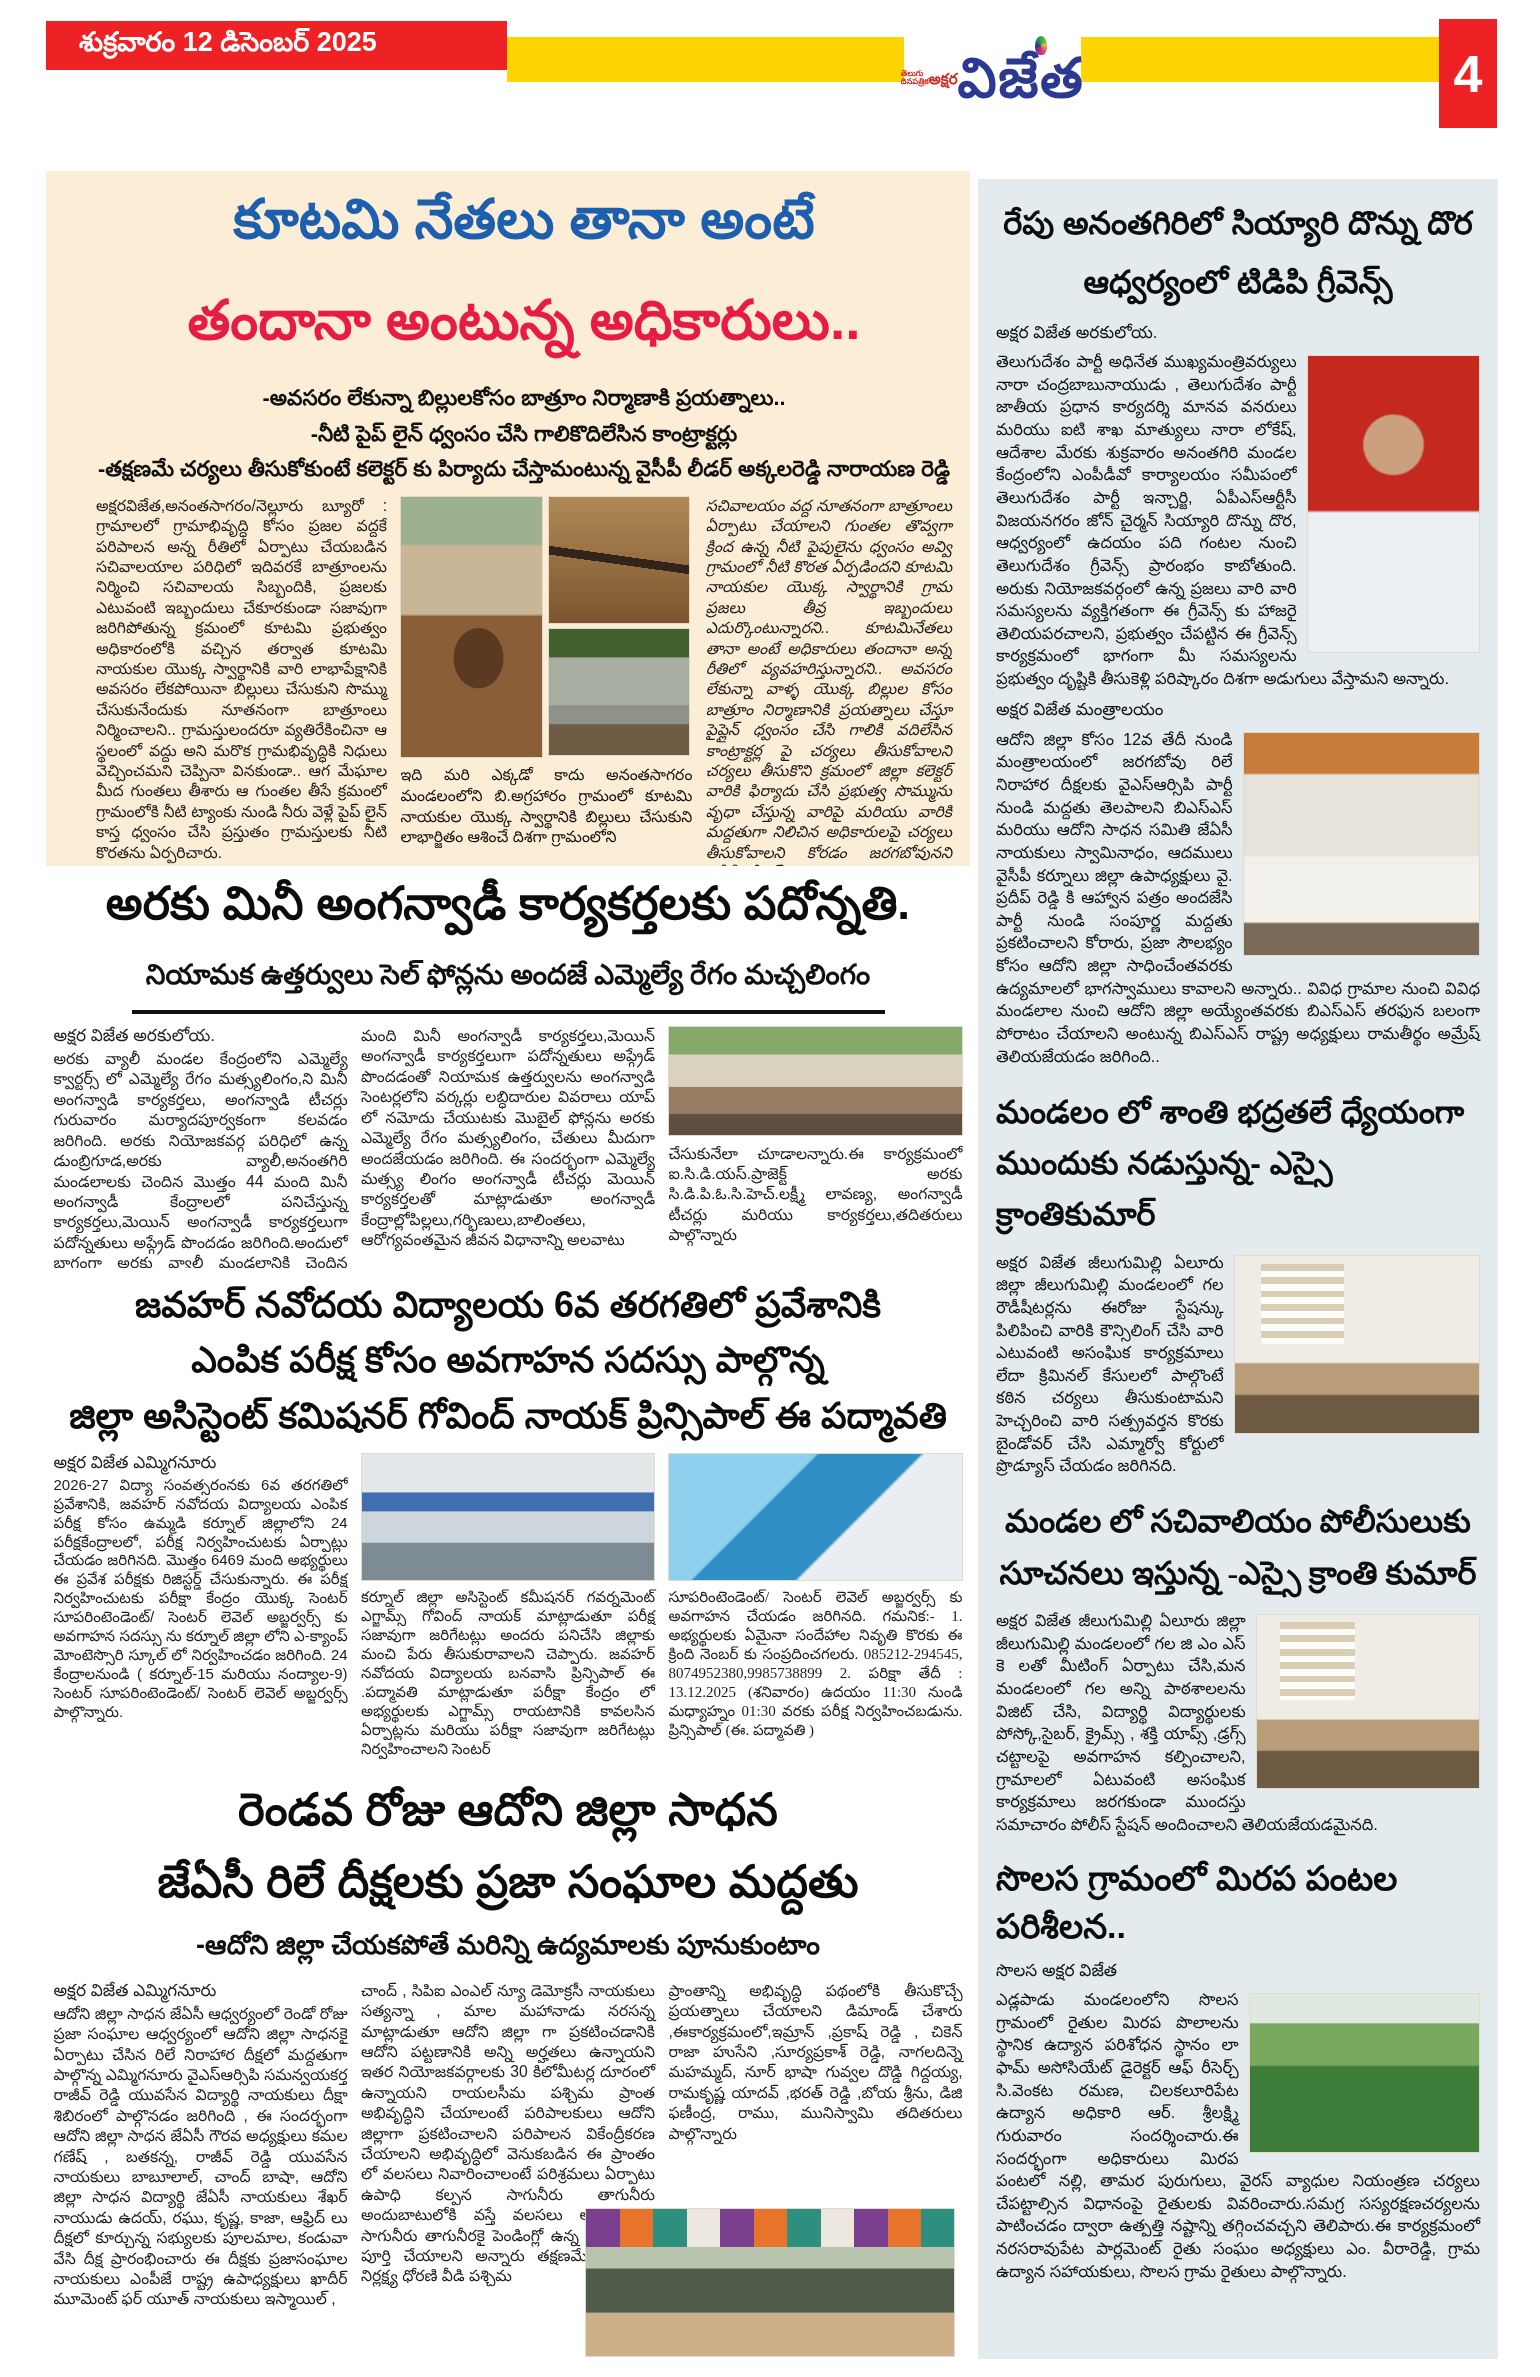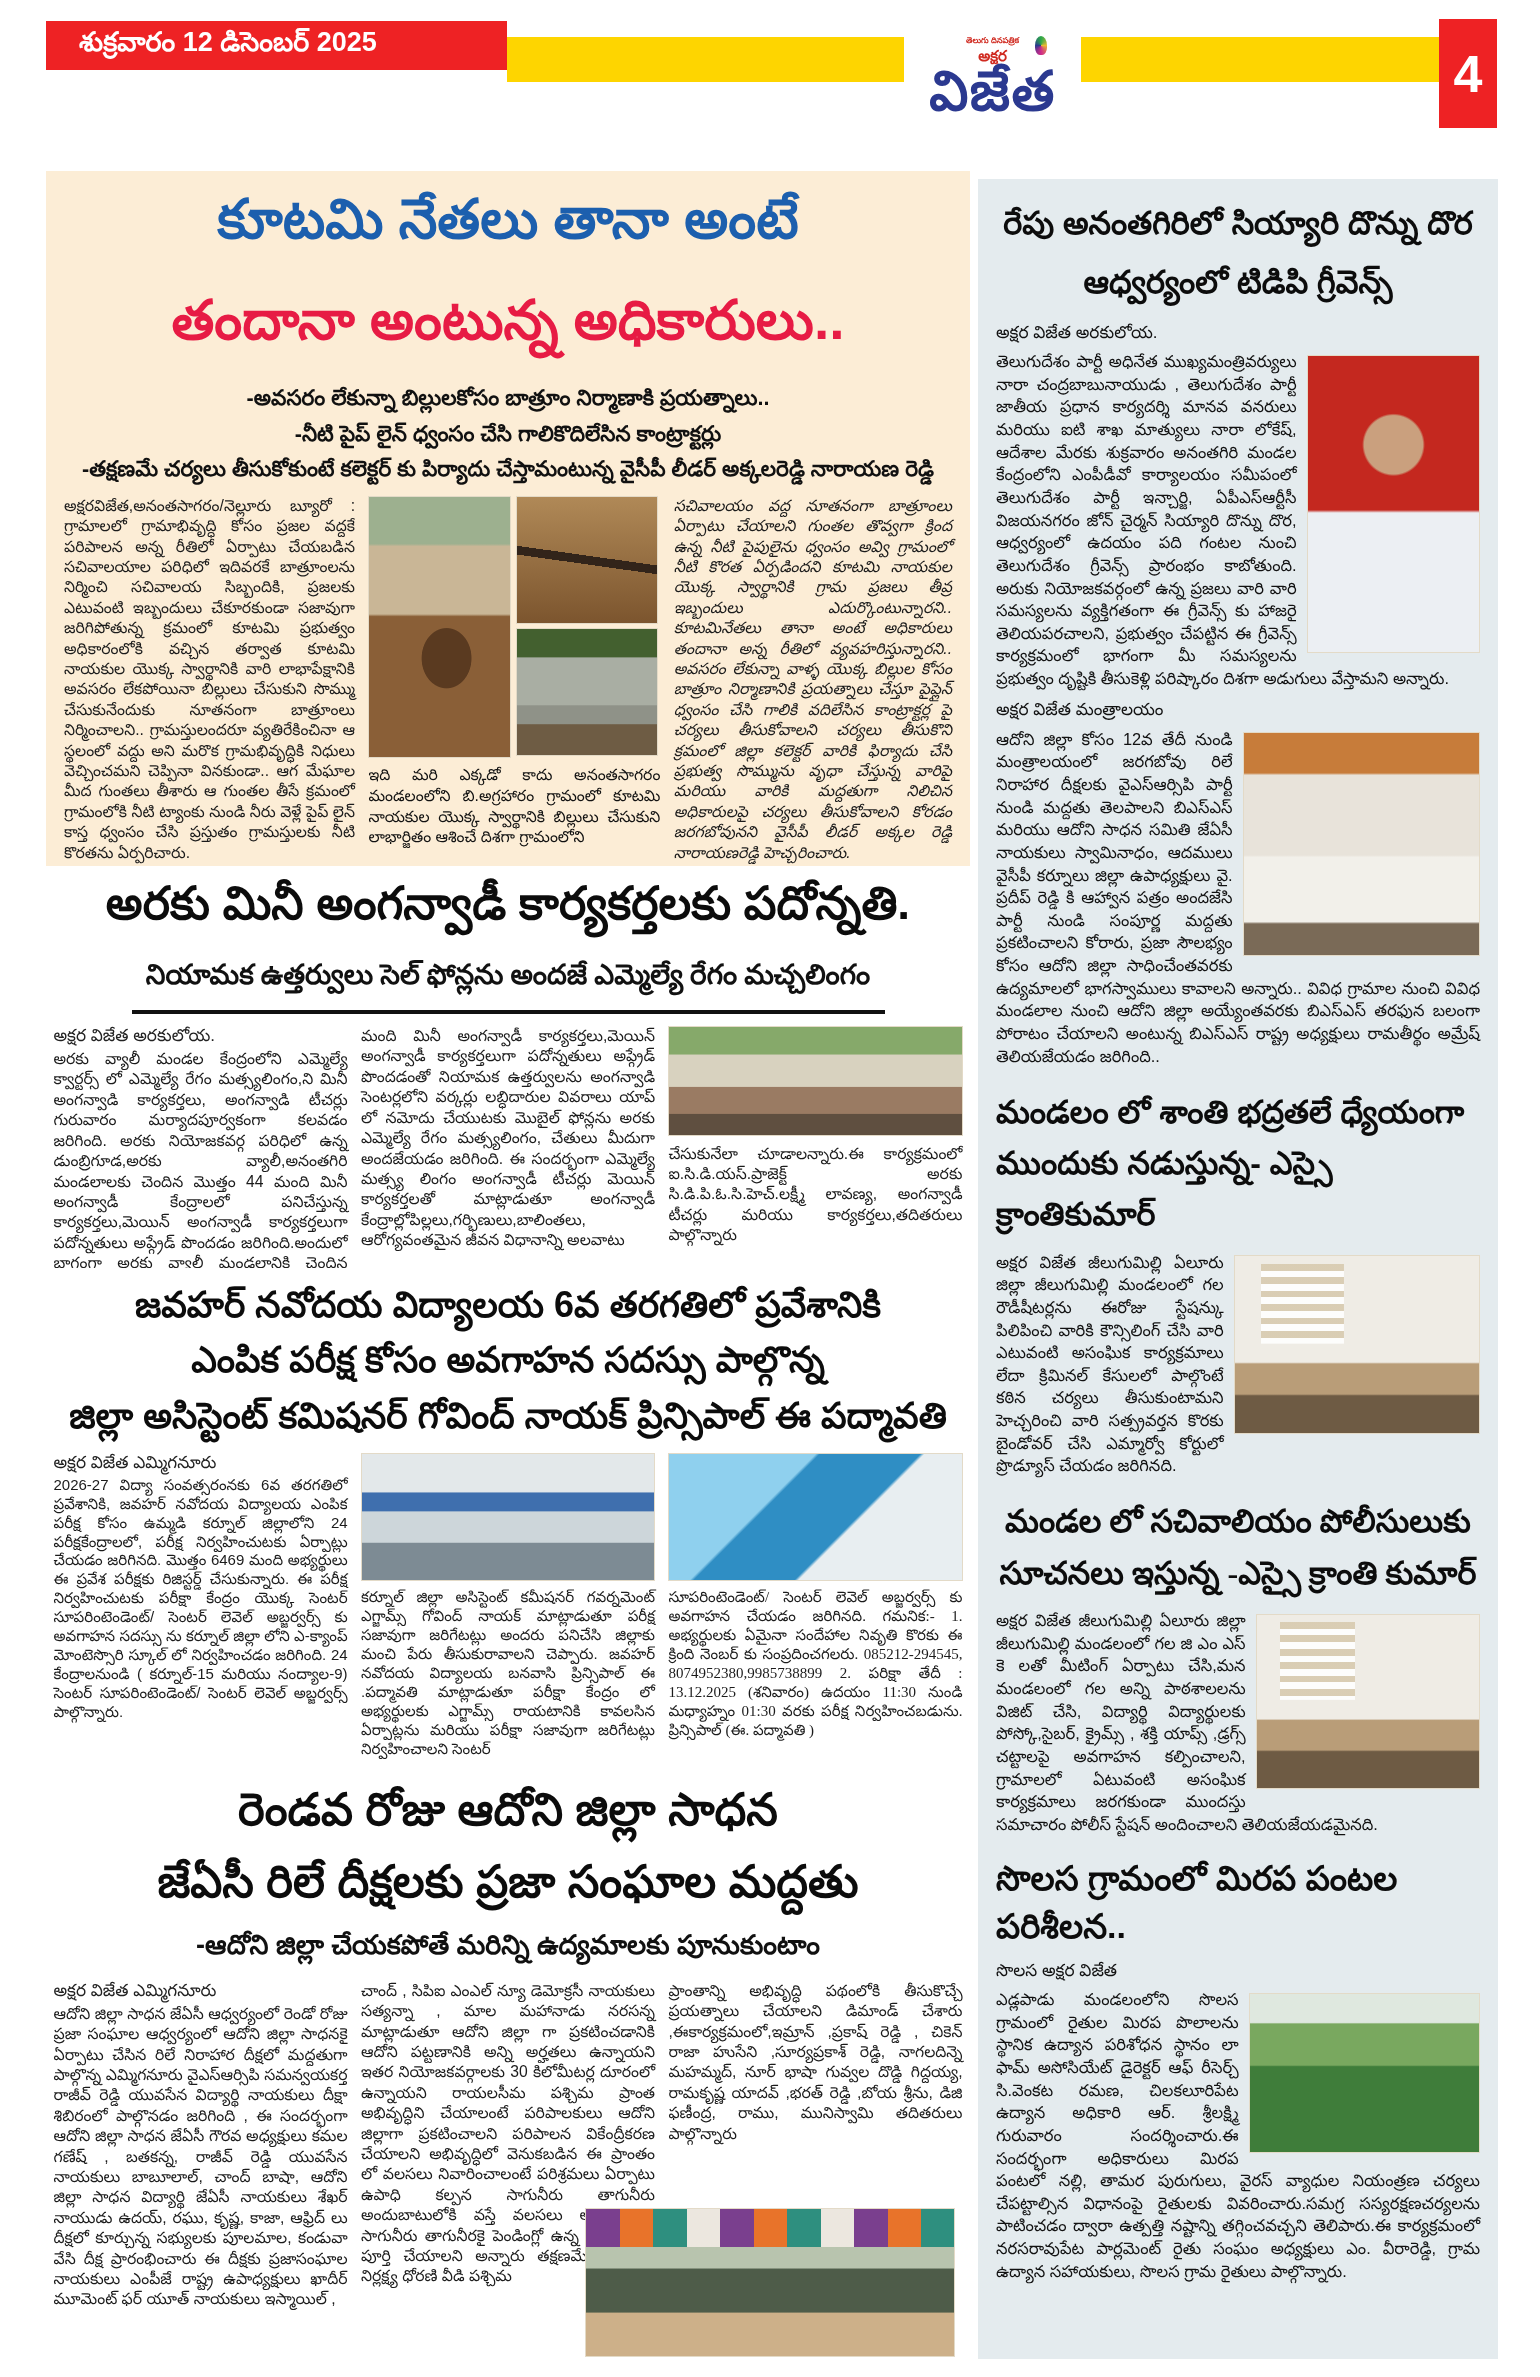--- a/index.html
+++ b/index.html
@@ -7,21 +7,21 @@
     width:1541px;height:2377px;position:relative;overflow:hidden;
     background:#ffffff;color:#111;
     font-family:"Liberation Sans","DejaVu Sans",sans-serif;
   }
   .abs{position:absolute;}
   
   .date-box{left:46px;top:21px;width:461px;height:49px;background:#ee2224;color:#fff;
     font-size:27px;font-weight:bold;display:flex;align-items:center;padding-left:33px;box-sizing:border-box;}
   .yellow-strip{left:507px;top:37px;width:990px;height:45px;background:#fed500;}
   .logo-box{left:904px;top:22.4px;width:177px;height:112px;background:#fff;z-index:2;
-    display:flex;flex-direction:column;align-items:center;justify-content:center;line-height:1;}
+    display:flex;flex-direction:row;align-items:center;justify-content:center;line-height:1;}
   .logo-tagline{font-size:8.2px;color:#d02a20;font-weight:bold;}
   .logo-prefix{font-size:15px;color:#d02a20;font-weight:bold;margin:2.2px 0 1.5px 0;}
   .logo-name{font-size:55px;font-weight:800;color:#2b3990;text-shadow:0 0 1.5px #fff;letter-spacing:1.5px;}
   .peacock{width:12px;height:19.4px;border-radius:50% 50% 40% 40%;
     background:conic-gradient(#2aa84a,#e8b931,#d02a8a,#2b3990,#2aa84a);
     position:absolute;right:34px;top:13.4px;}
   .pagenum-box{left:1439px;top:19.4px;width:58px;height:109px;background:#ee2224;color:#fff;z-index:3;
     display:flex;align-items:center;justify-content:center;font-size:52px;font-weight:bold;}
   
   .hl{font-weight:800;text-align:center;color:#0c0c0c;}
@@ -42,21 +42,21 @@
     linear-gradient(180deg,#b8c4ae 0 40%,#4e5c49 41% 70%,#cdb089 71% 100%);
     background-size:100% 26%,100% 100%;background-repeat:no-repeat;}
   .ph-portrait{background:radial-gradient(circle at 50% 30%, #caa07e 0 13%, rgba(0,0,0,0) 14%),
     linear-gradient(180deg,#c4281f 0 52%,#eceff3 53% 100%);}
   .ph-meeting{background:linear-gradient(180deg,#c77c3a 0 18%,#e8e3da 19% 55%,#f2f0ea 56% 85%,#7a6a57 86% 100%);}
   .ph-office{background:repeating-linear-gradient(180deg, rgba(200,180,140,.55) 0 6.7px, rgba(255,255,255,.9) 6.7px 13.4px),
     linear-gradient(180deg,#efece5 0 60%,#b99d78 61% 78%,#6e5b44 79% 100%);
     background-size:34% 45%,100% 100%;background-position:16% 8%,0 0;background-repeat:no-repeat;}
   .ph-field{background:linear-gradient(180deg,#dfe8df 0 18%,#79a85f 19% 45%,#3f7d3a 46% 100%);}
   
-  .article1{left:46px;top:171px;width:924px;height:695px;background:#fcedd6;overflow:hidden;box-sizing:border-box;padding-top:16.4px;}
+  .article1{left:46px;top:171px;width:924px;height:695px;background:#fcedd6;overflow:hidden;box-sizing:border-box;padding-top:16.4px;padding-left:32px;}
   .a1-h1{font-size:55px;color:#1c5fae;margin:0 0 22.4px 0;}
   .a1-h2{font-size:55px;color:#e71b44;margin:0 0 16.4px 0;}
   .a1-bullet{font-size:21.6px;font-weight:bold;text-align:center;line-height:1.5;margin:3px 0;}
   .a1-body{margin-top:10.4px;padding:0 18px;}
   .a1-col1{width:291px;flex:none;}
   .a1-mid{width:292px;flex:none;}
   .a1-photos{display:flex;gap:4.5px;}
   .a1-stack{display:flex;flex-direction:column;gap:4.5px;}
   .a1-caption{font-size:15.7px;line-height:1.32;margin-top:7.5px;text-align:justify;}
   .a1-col3{flex:1;font-style:italic;}

